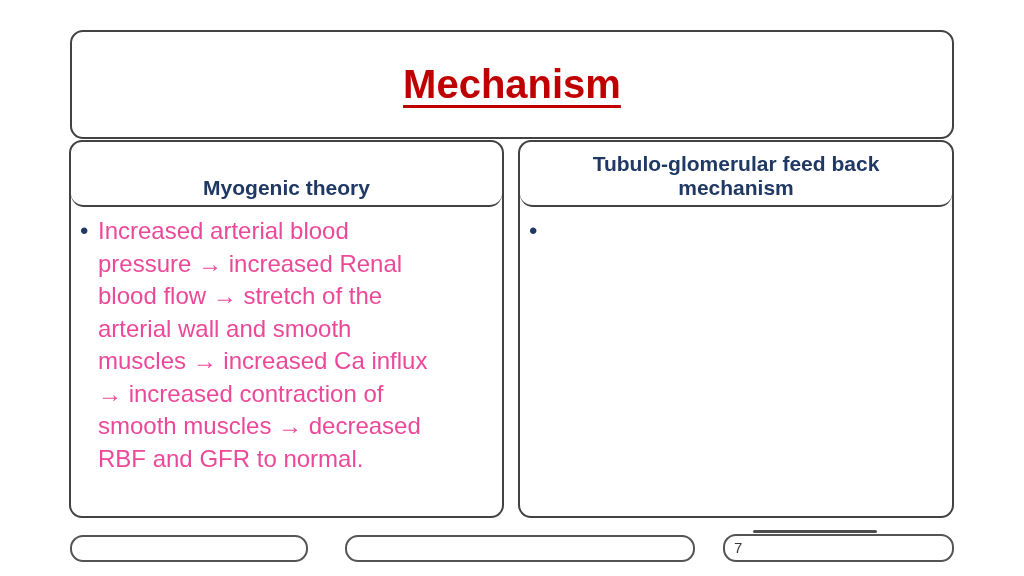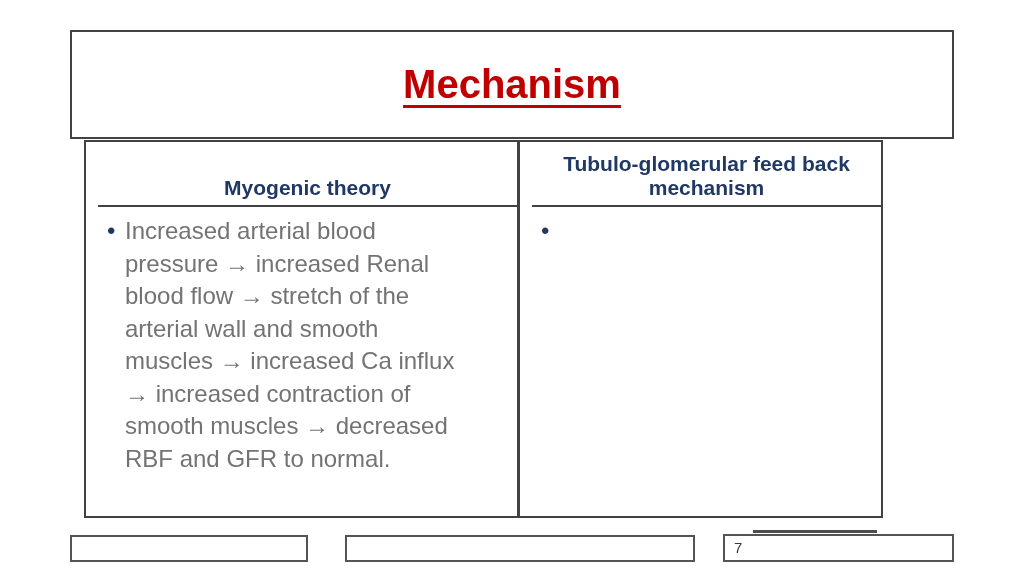--- a/index.html
+++ b/index.html
@@ -4,21 +4,21 @@
 <style>
   html, body { margin: 0; padding: 0; background: #ffffff; }
   .slide {
     position: relative;
     width: 1024px;
     height: 576px;
     background: #ffffff;
     font-family: "Liberation Sans", sans-serif;
     overflow: hidden;
   }
-  * { box-sizing: border-box; }
+  * { box-sizing: border-box; border-radius: 13px; }
 
   .title-box {
     position: absolute;
     left: 70px; top: 30px;
     width: 884px; height: 109px;
     border: 2px solid #424242;
     background: #ffffff;
     display: flex;
     align-items: center;
     justify-content: center;
@@ -33,22 +33,22 @@
     letter-spacing: 0px;
   }
 
   .panel {
     position: absolute;
     top: 140px;
     height: 378px;
     border: 2px solid #424242;
     background: #ffffff;
   }
-  .panel-left  { left: 84px;  width: 435px; padding-left: 12px; }
-  .panel-right { left: 518px; width: 365px; padding-left: 12px; }
+  .panel-left  { left: 69px;  width: 435px; }
+  .panel-right { left: 518px; width: 436px; }
 
   .panel-header {
     height: 65px;
     border-bottom: 2px solid #424242;
     display: flex;
     align-items: flex-end;
     justify-content: center;
     padding-bottom: 5px;
   }
   .header-text {
@@ -63,21 +63,21 @@
   .panel-body { padding: 8px 6px 0 9px; }
   .bullet-item { display: flex; align-items: flex-start; }
   .bullet {
     flex: none;
     width: 18px;
     color: #1F3864;
     font-size: 24px;
     line-height: 32.5px;
   }
   .bullet-text {
-    color: #737373;
+    color: #ec4899;
     font-size: 24px;
     line-height: 32.5px;
     white-space: pre-line;
   }
 
   .footer-box {
     position: absolute;
     border: 2px solid #545454;
     background: #ffffff;
   }

